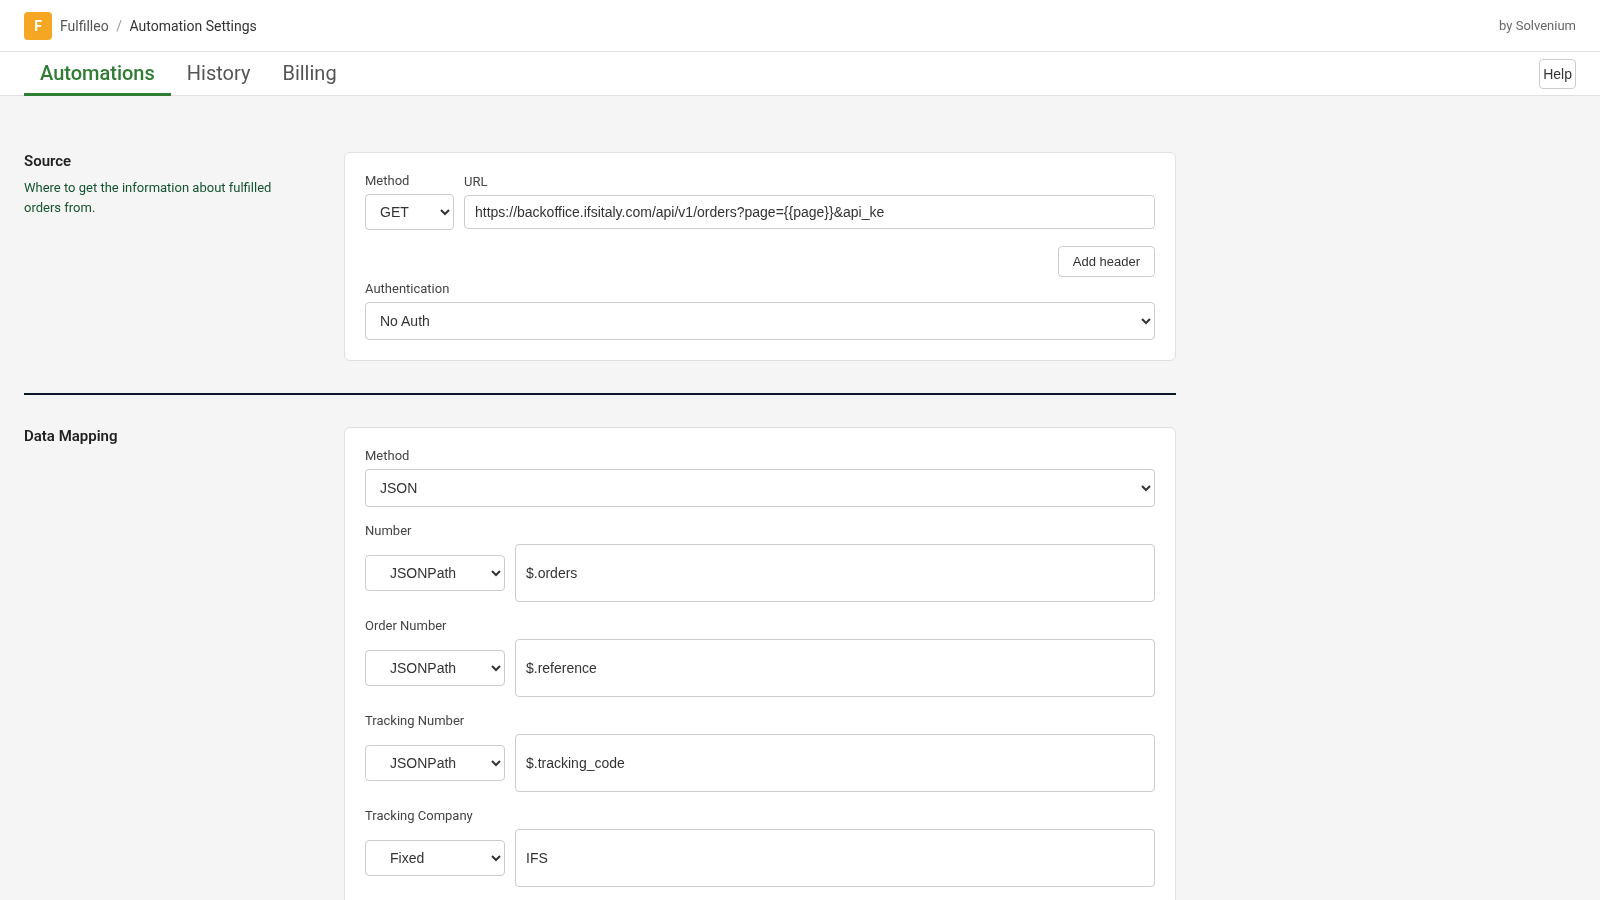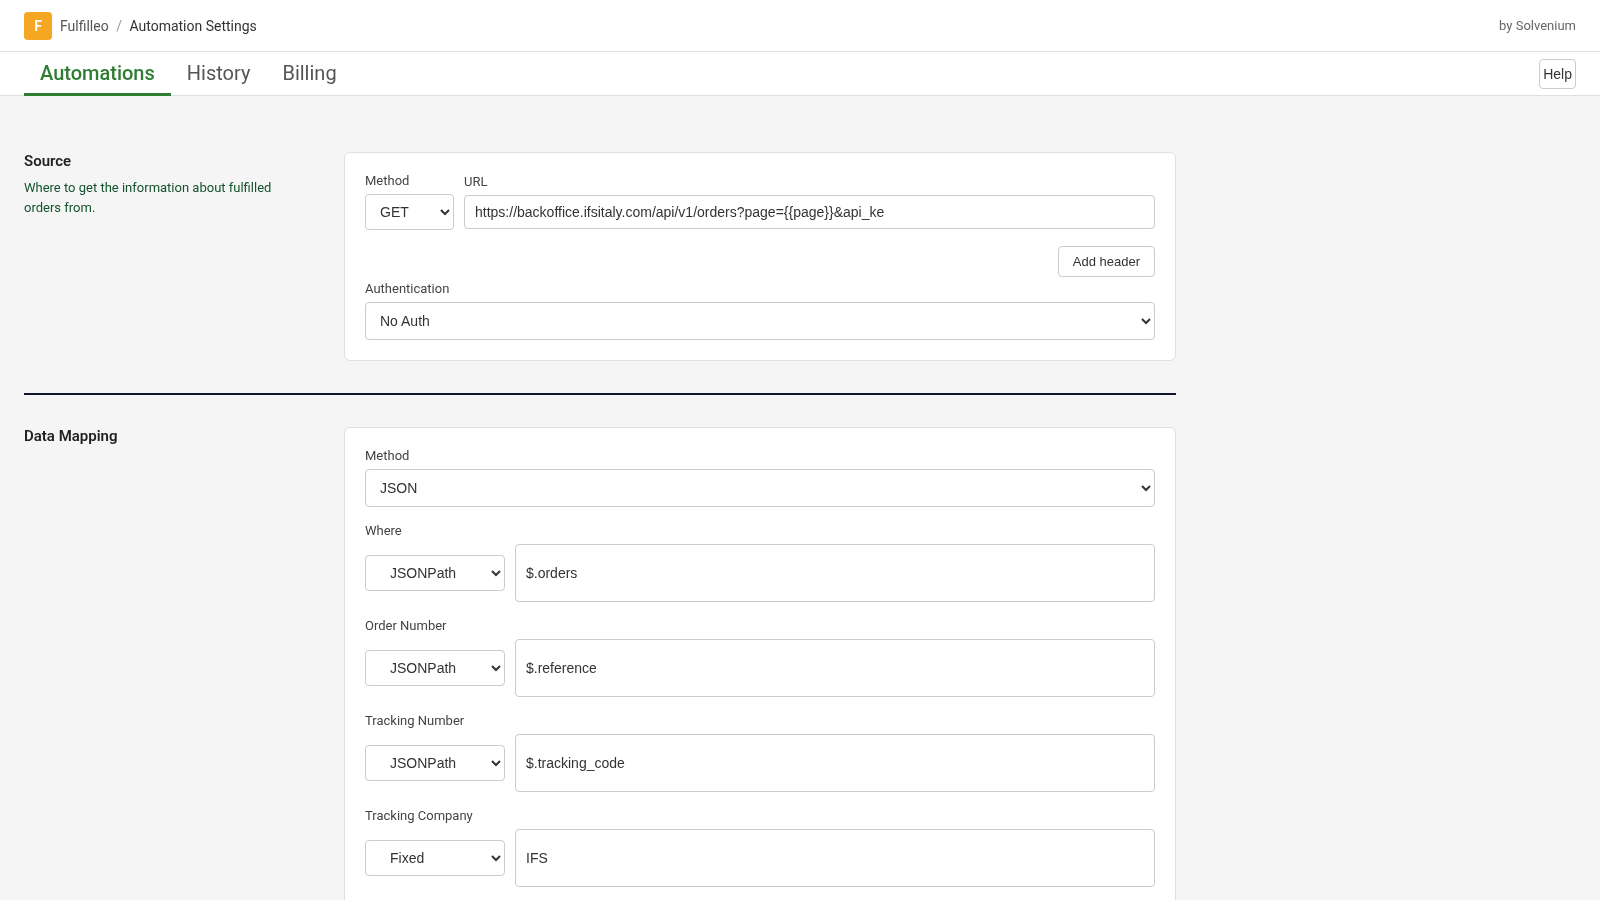--- a/index.html
+++ b/index.html
@@ -279,21 +279,21 @@
     <div class="section-content">
 
       <div class="field-group">
         <label class="field-label">Method</label>
         <select class="select-full">
           <option>JSON</option>
         </select>
       </div>
 
       <div class="field-group">
-        <label class="field-label">Where</label>
+        <label class="field-label">Number</label>
         <div class="mapping-row">
           <select>
             <option>JSONPath</option>
           </select>
           <input type="text" value="$.orders" style="">
         </div>
       </div>
 
       <div class="field-group">
         <label class="field-label">Order Number</label>

